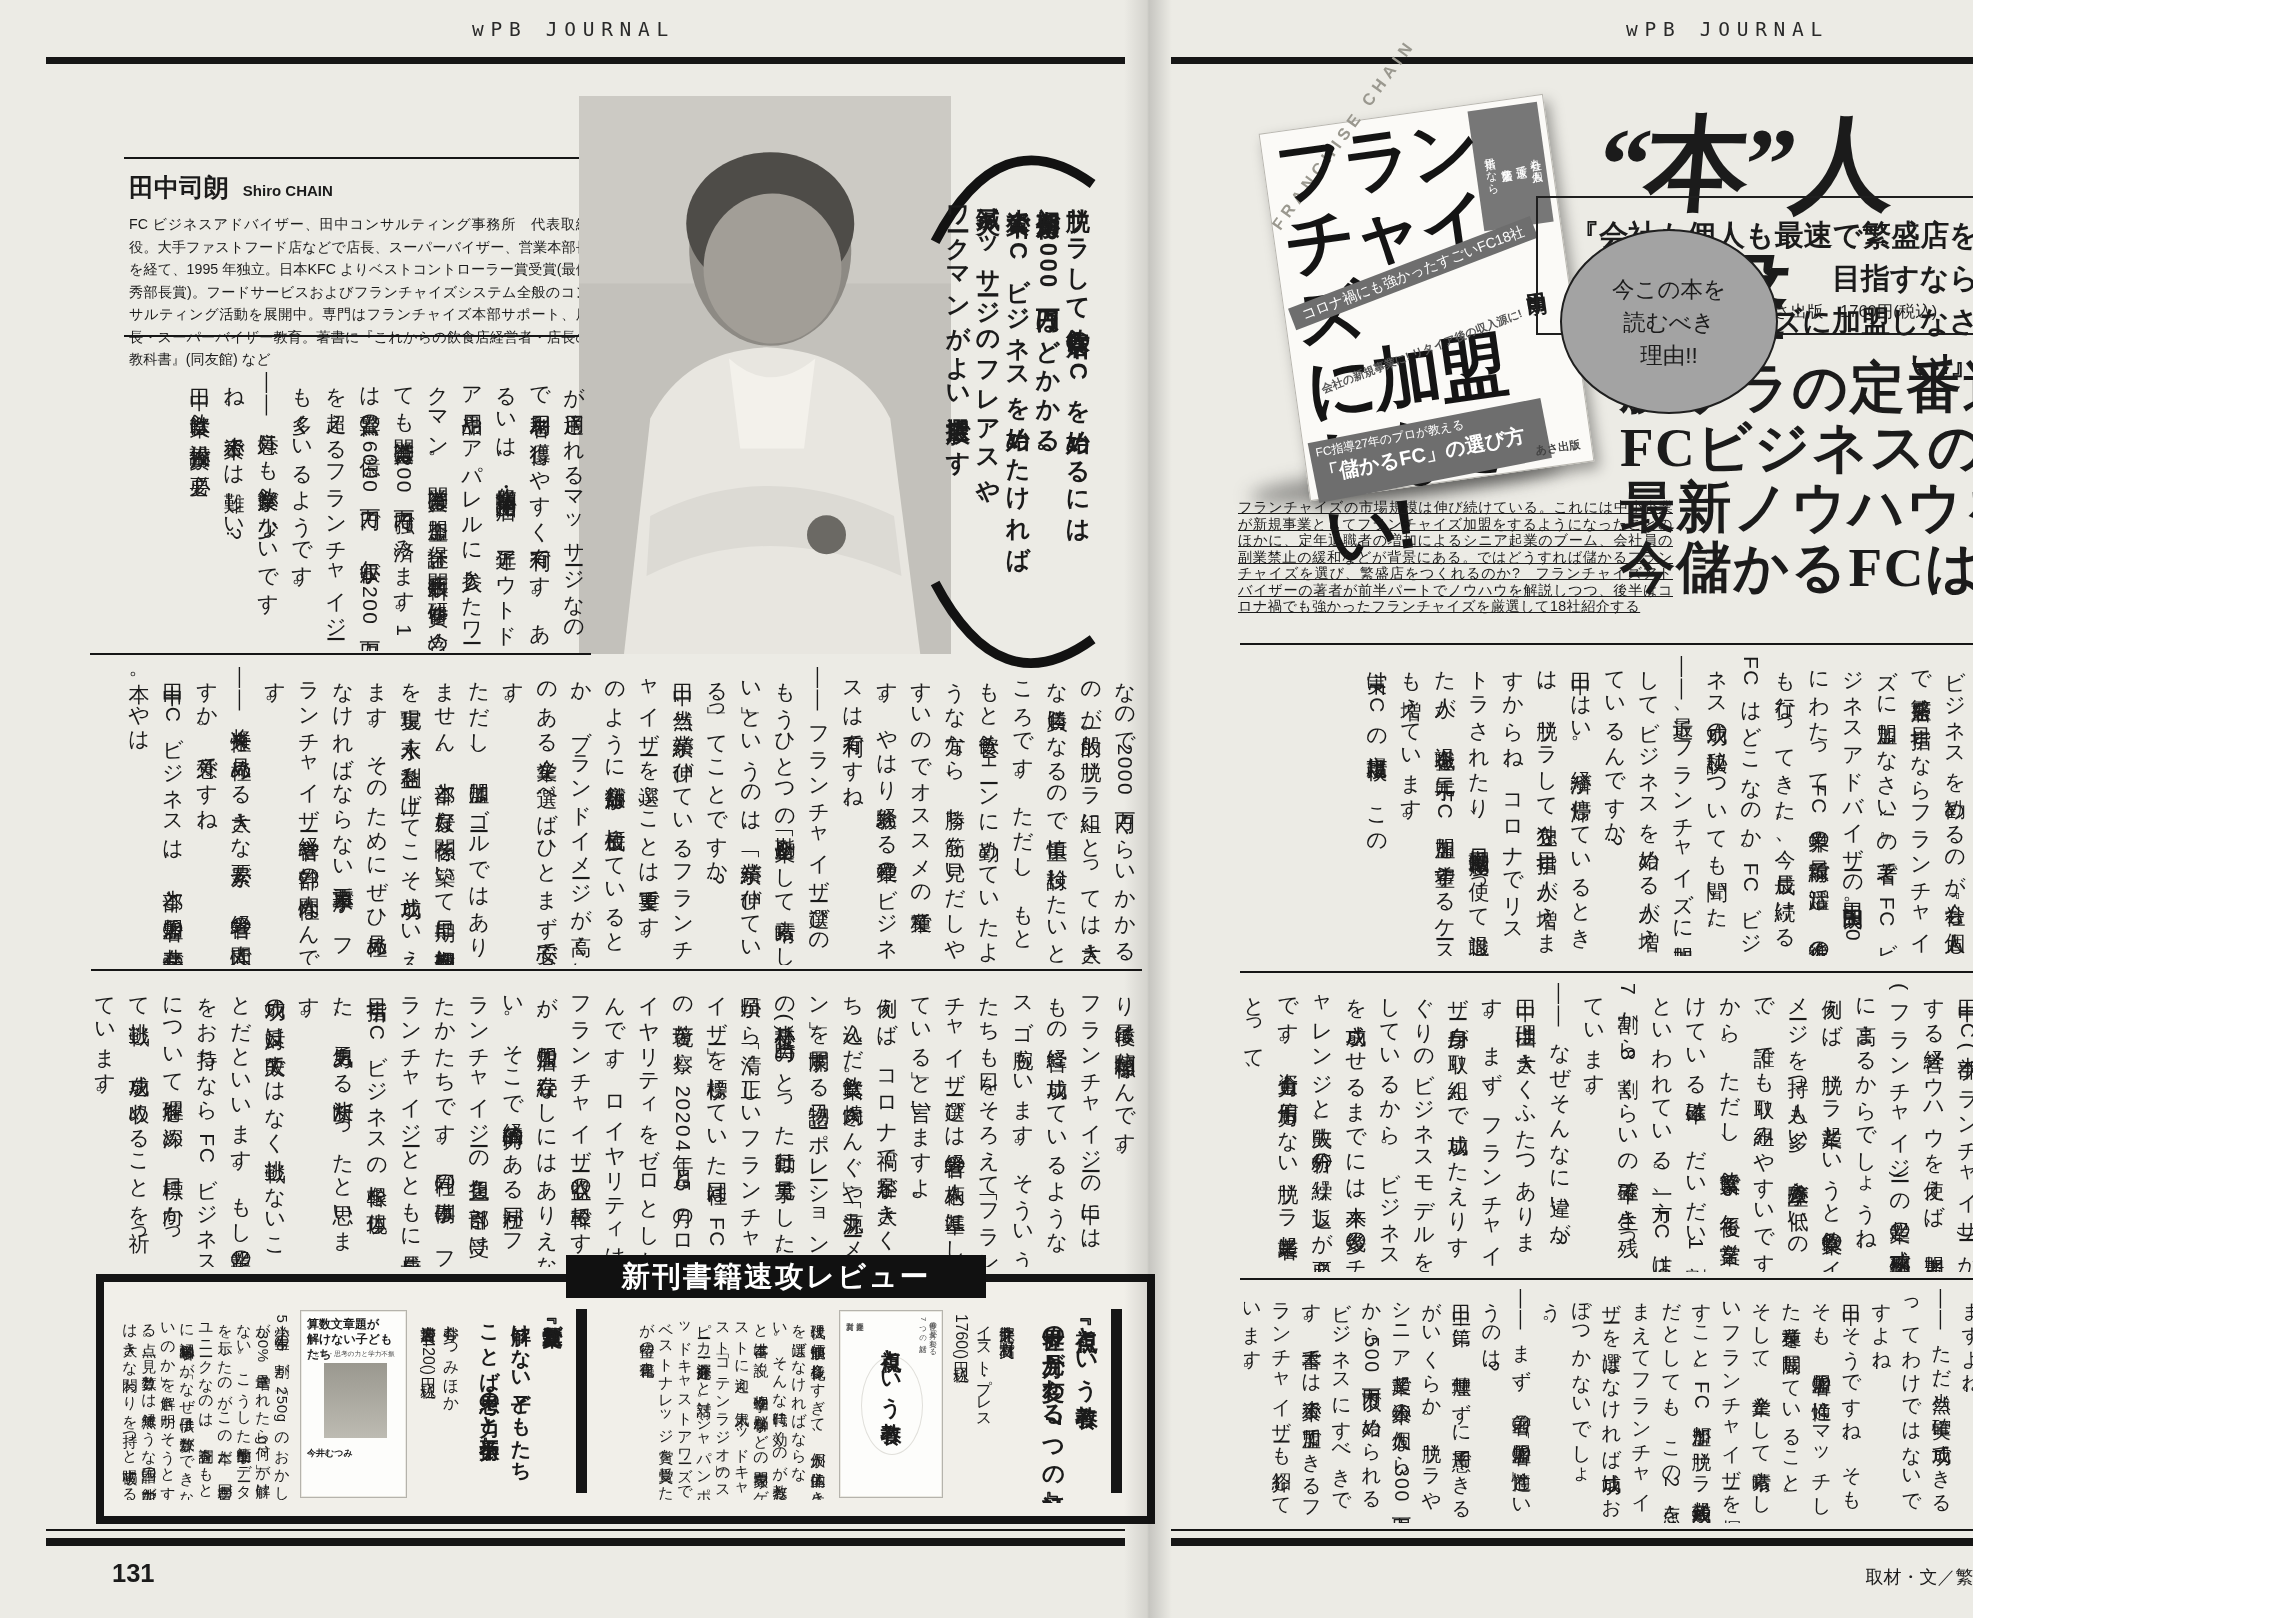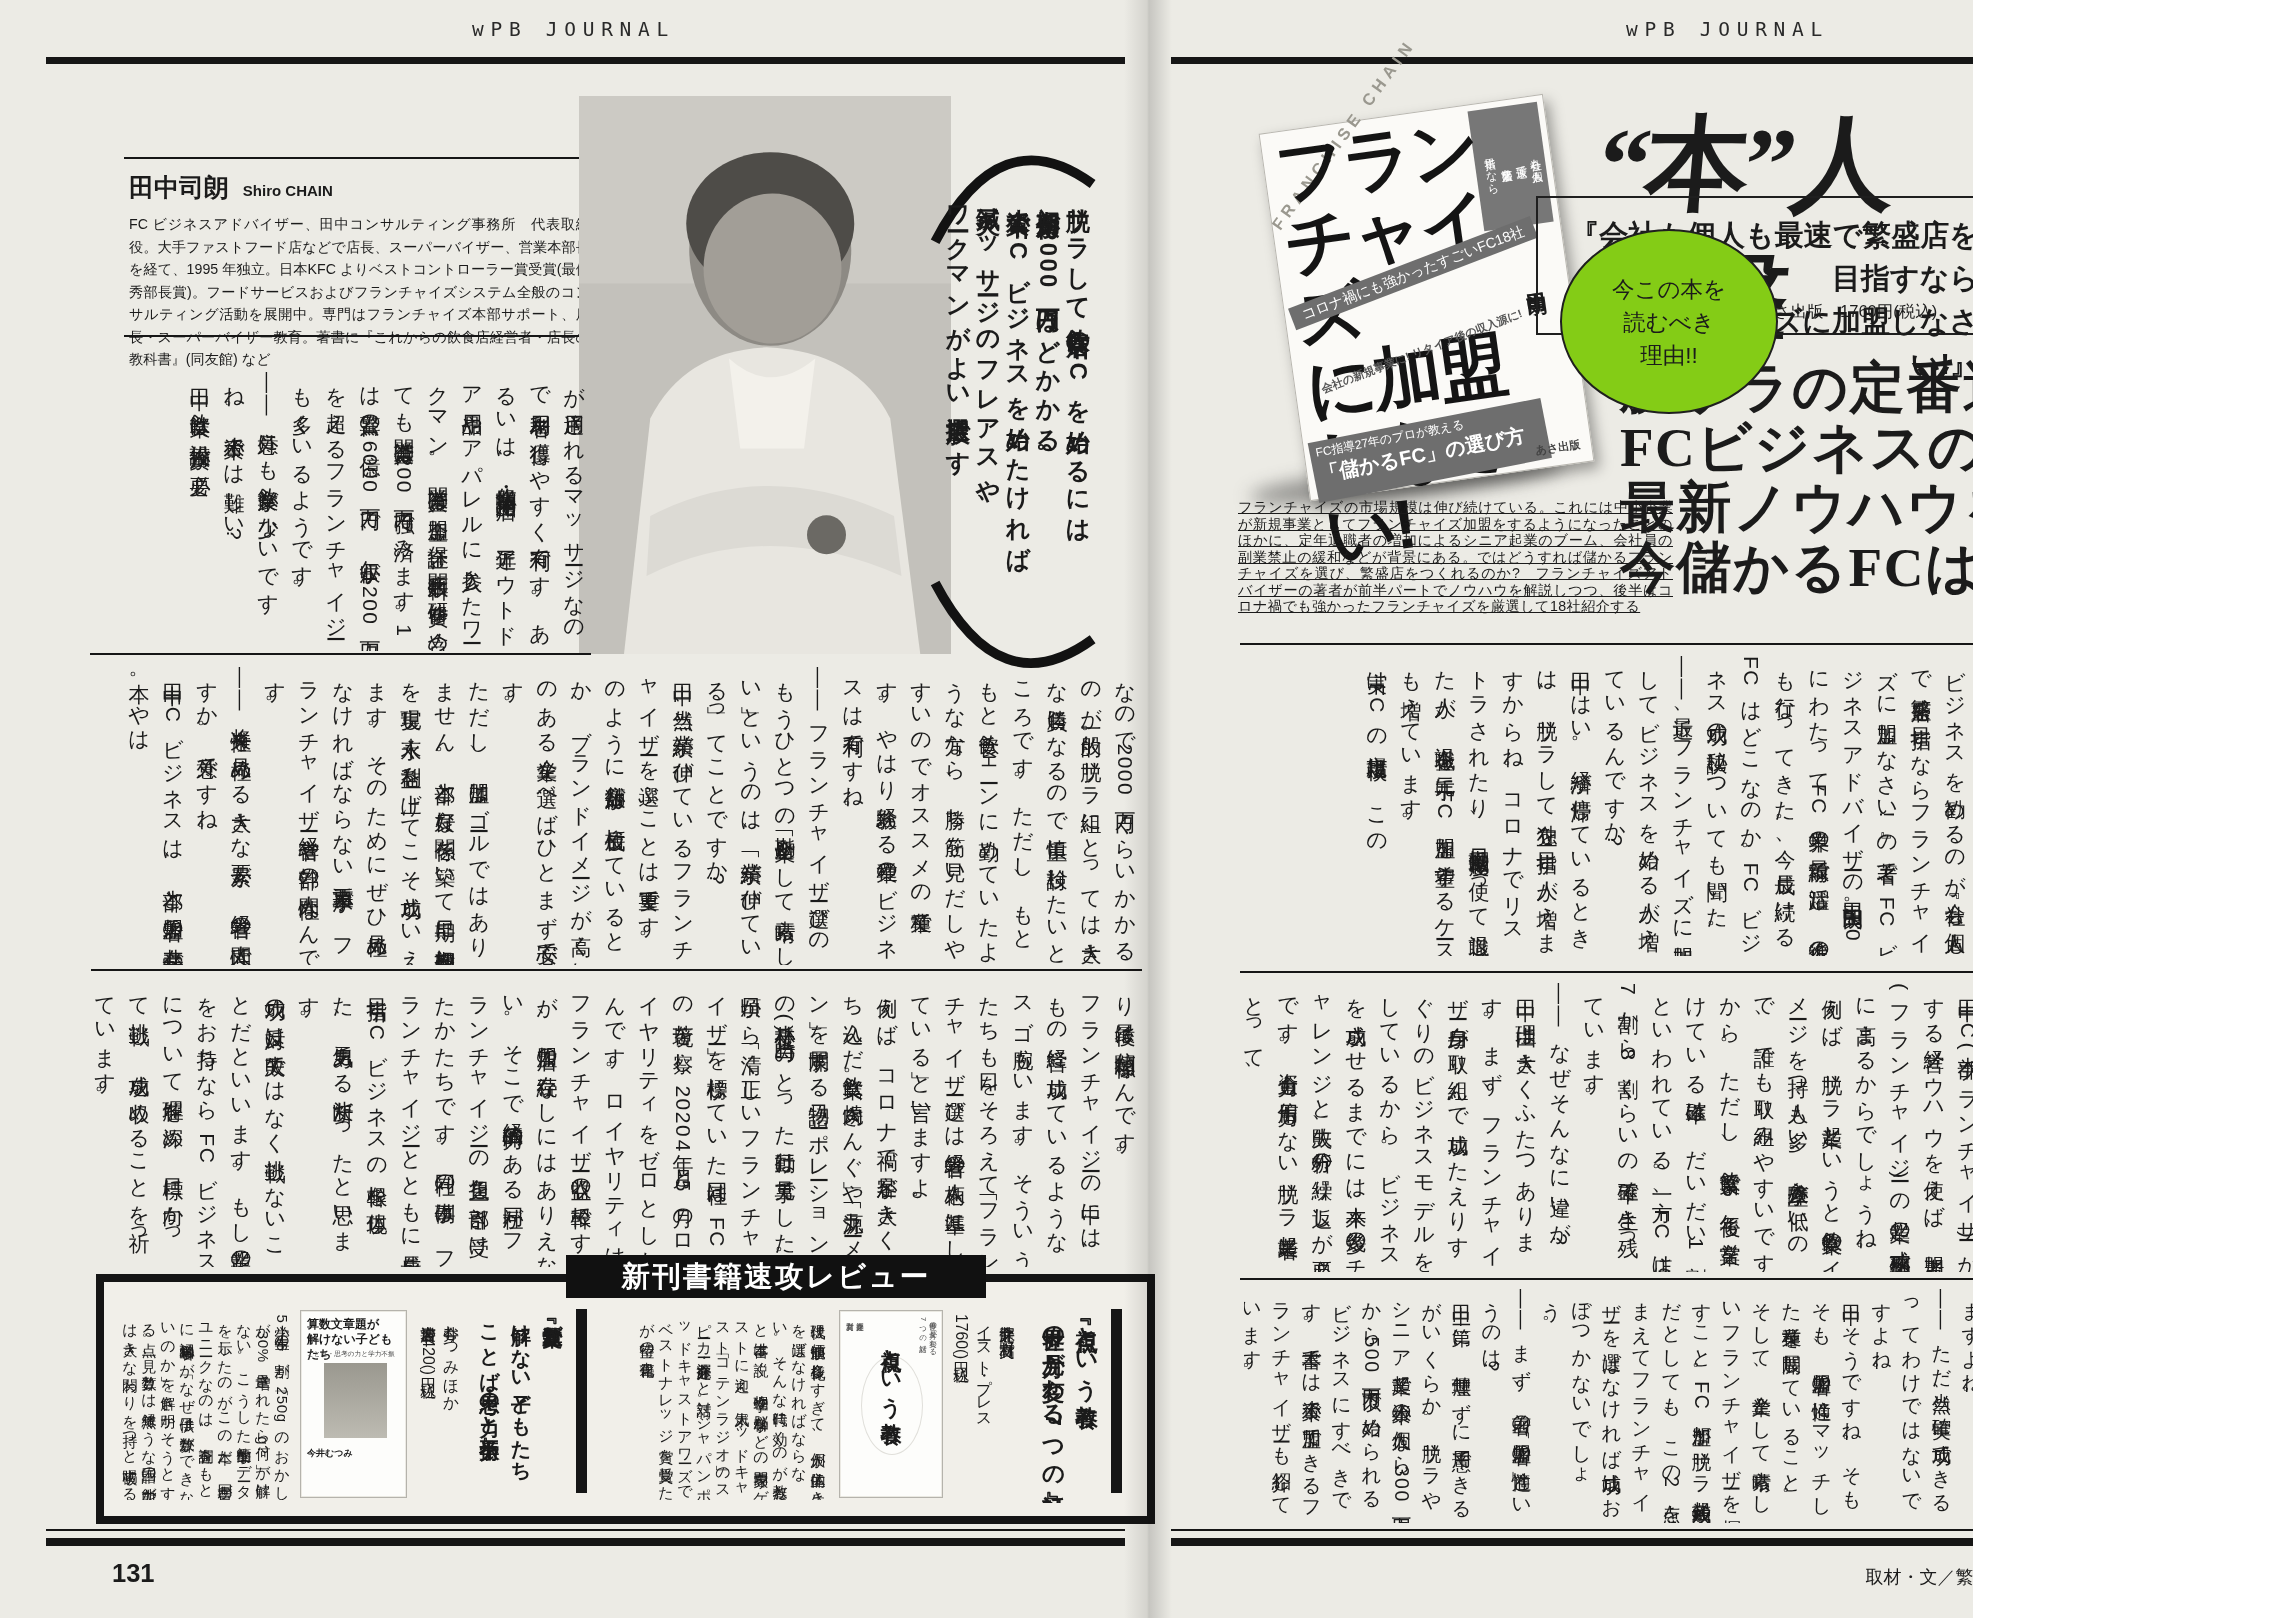--- a/index.html
+++ b/index.html
@@ -141,21 +141,21 @@
   <div class="abs serif" style="left:1993px;top:105px;font-size:99px;letter-spacing:6px;transform:scaleX(.82);transform-origin:left;">BOOK</div>
   <div class="abs" style="left:2222px;top:146px;width:33px;height:33px;background:#111;"></div>
 
   <div class="abs" style="left:1536px;top:196px;width:713px;height:135px;border:2.2px solid #1f1f1f;"></div>
   <div class="abs" style="left:1559px;top:214px;width:420px;font-size:29px;line-height:43px;font-weight:700;white-space:pre-line;text-align:right;">『会社も個人も最速で繁盛店を目指すなら
 フランチャイズに加盟しなさい!』</div>
   <div class="abs" style="left:1716px;top:301px;width:262px;font-size:16.5px;text-align:center;">あさ出版　1760円(税込)</div>
   <div class="abs" style="left:1998px;top:211px;width:3px;height:109px;background:#1f1f1f;transform:rotate(22deg);"></div>
   <div class="abs" style="left:2023px;top:225px;font-size:57px;font-weight:900;letter-spacing:1.5px;">田中司朗</div>
 
-  <div class="abs" style="left:1560px;top:229px;width:214px;height:181px;border:2.2px solid #1f1f1f;border-radius:50%;background:#84cc16;z-index:2;">
+  <div class="abs" style="left:1560px;top:229px;width:214px;height:181px;border:2.2px solid #1f1f1f;border-radius:50%;background:#a3a3a3;z-index:2;">
     <div style="margin-top:42px;font-size:22.5px;line-height:33px;text-align:center;white-space:pre-line;font-weight:500;">今この本を
 読むべき
 理由!!</div>
   </div>
 
   <div class="abs serif headline" style="left:1620px;top:358px;width:659px;">脱サラの定番選択肢・
 FCビジネスの
 最新ノウハウを紹介!
 今儲かるFCはどこ?</div>
 

